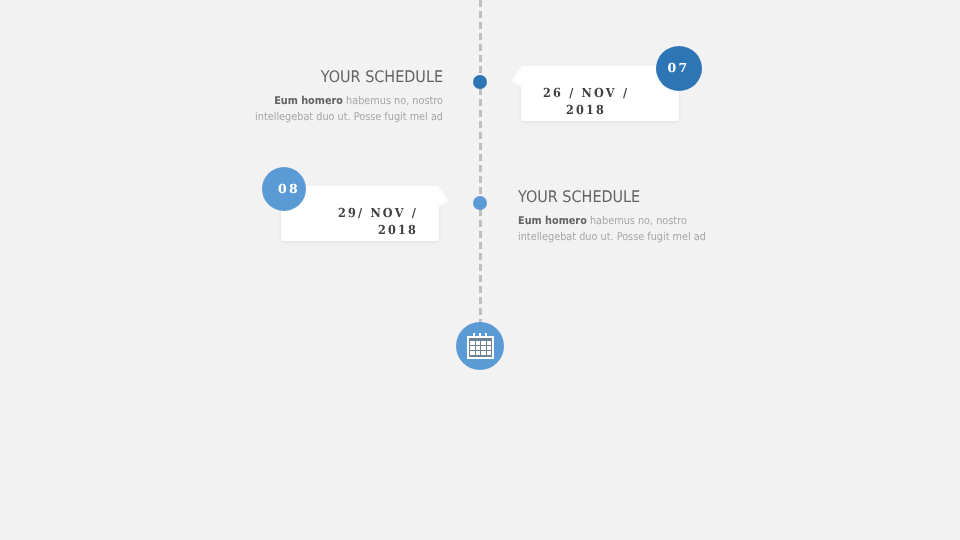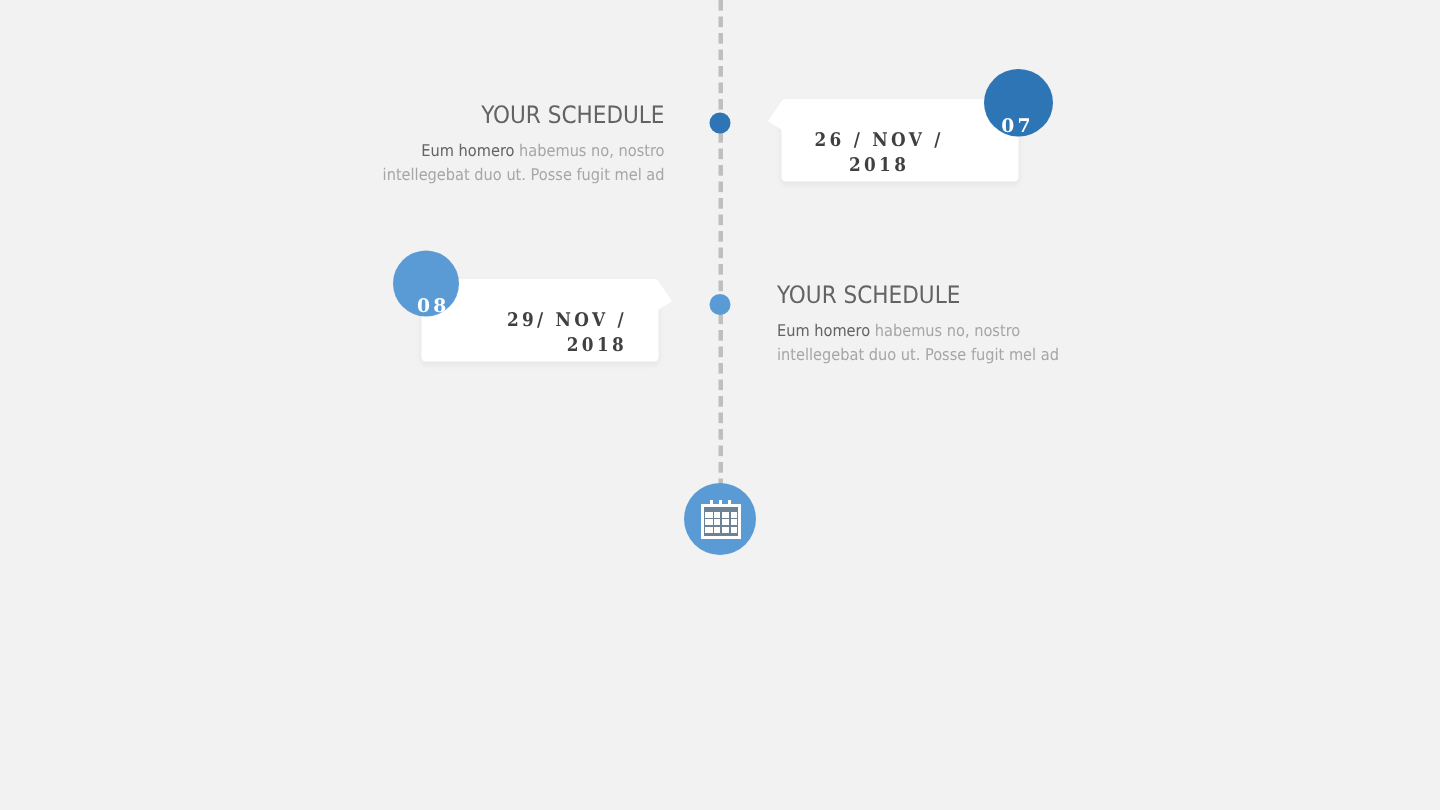--- a/index.html
+++ b/index.html
@@ -24,21 +24,21 @@
   
   .dot{
     position:absolute;width:14px;height:14px;border-radius:50%;
     background:#2e75b6;
   }
   .dot.light{background:#5b9bd5;}
 
   
   .badge{
     position:absolute;border-radius:50%;
-    display:flex;align-items:flex-end;justify-content:center;
+    display:flex;align-items:center;justify-content:center;
     color:#ffffff;font-family:"DejaVu Serif",serif;font-weight:700;
     font-size:12.5px;letter-spacing:2.2px;
     padding-right:2.2px;box-sizing:border-box;
   }
   .badge > span{display:block;opacity:0.999;margin-top:-1px;margin-left:12px;}
   .badge.dark > span{margin-left:1px;margin-top:-2px;}
   .badge.dark{background:#2e75b6;}
   .badge.light{background:#5b9bd5;}
 
   
@@ -63,21 +63,21 @@
   
   .txtblock{position:absolute;}
   .txtblock .head{
     font-family:"DejaVu Sans",sans-serif;font-stretch:condensed;
     font-size:16px;color:#636363;font-weight:400;white-space:nowrap;
   }
   .txtblock .body{
     font-family:"DejaVu Sans",sans-serif;font-stretch:condensed;
     font-size:10.8px;line-height:16px;color:#a6a6a6;margin-top:7px;
   }
-  .txtblock .body b{color:#636363;font-weight:400;}
+  .txtblock .body b{color:#636363;font-weight:700;}
 
   
   .cal-circle{
     position:absolute;left:456px;top:322px;width:48px;height:48px;
     border-radius:50%;background:#5b9bd5;
     display:flex;align-items:center;justify-content:center;
   }
   .cal-circle svg{margin-left:2px;}
 </style>
 </head>

